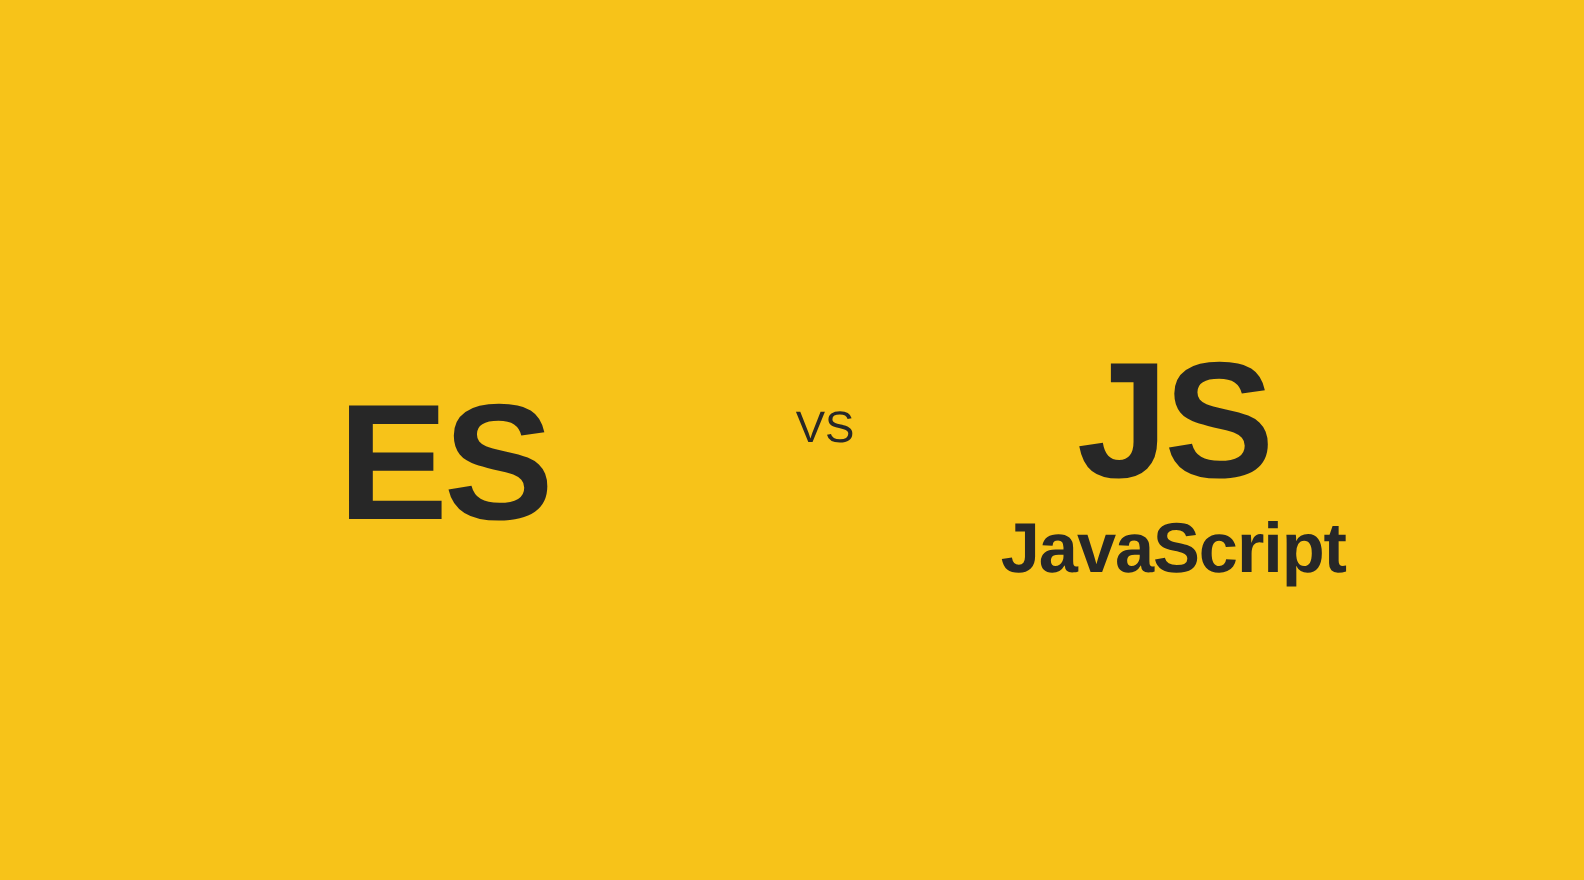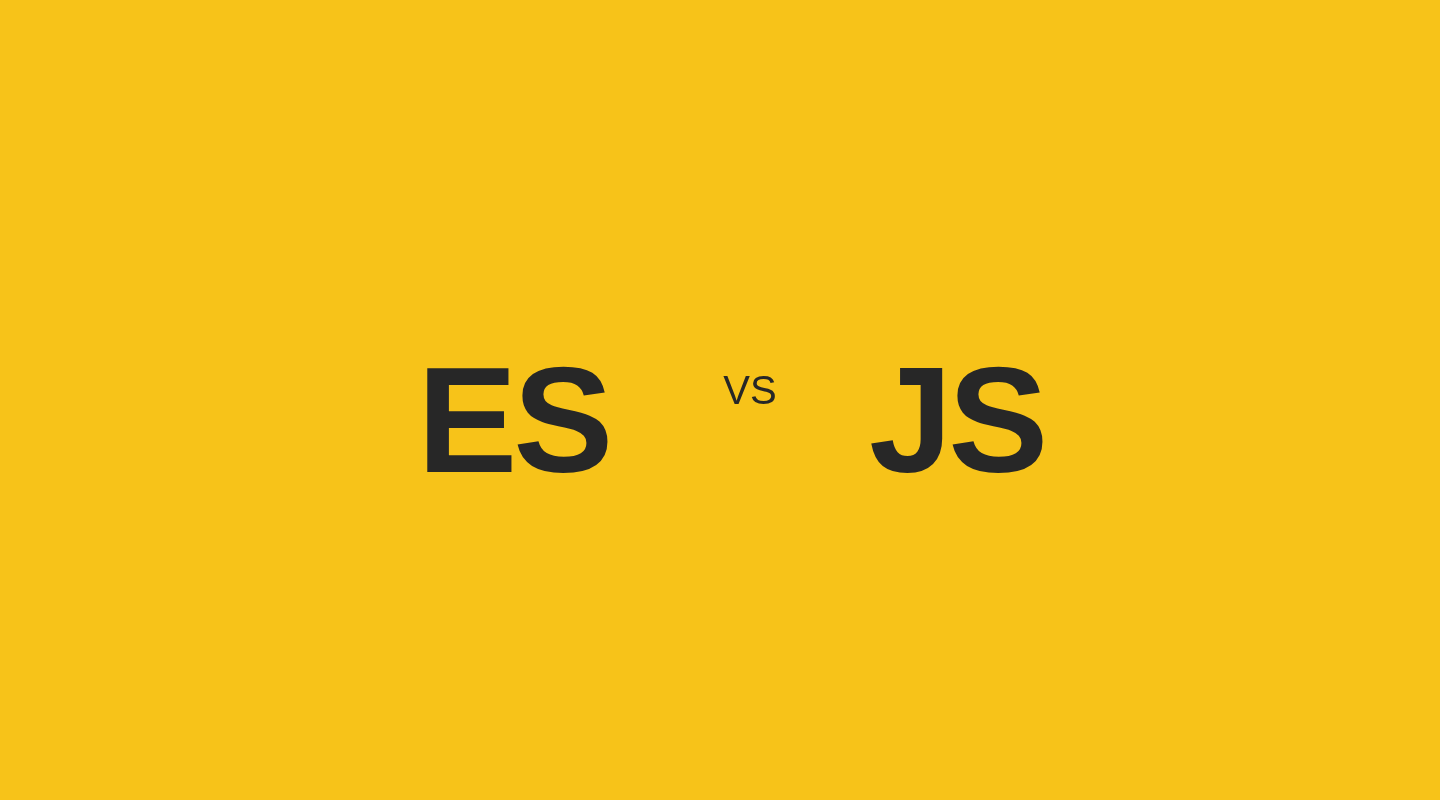--- a/index.html
+++ b/index.html
@@ -15,20 +15,21 @@
       display: flex;
       align-items: center;
       justify-content: center;
       overflow: hidden;
     }
     .comparison-container {
       display: flex;
       align-items: center;
       justify-content: center;
       width: 100%;
+      gap: 110px;
       padding-top: 40px;
     }
     .side {
       display: flex;
       flex-direction: column;
       align-items: center;
       color: #272727;
     }
     .abbrev {
       font-size: 150px;
@@ -60,14 +61,15 @@
 </head>
 <body>
 
 <div class="comparison-container">
   <div class="side left-side">
     <div class="abbrev">ES</div>
   </div>
   <div class="vs">VS</div>
   <div class="side right-side">
     <div class="abbrev">JS</div>
+    <div class="fullname">JavaScript</div>
   </div>
 </div>
 
 </body></html>

